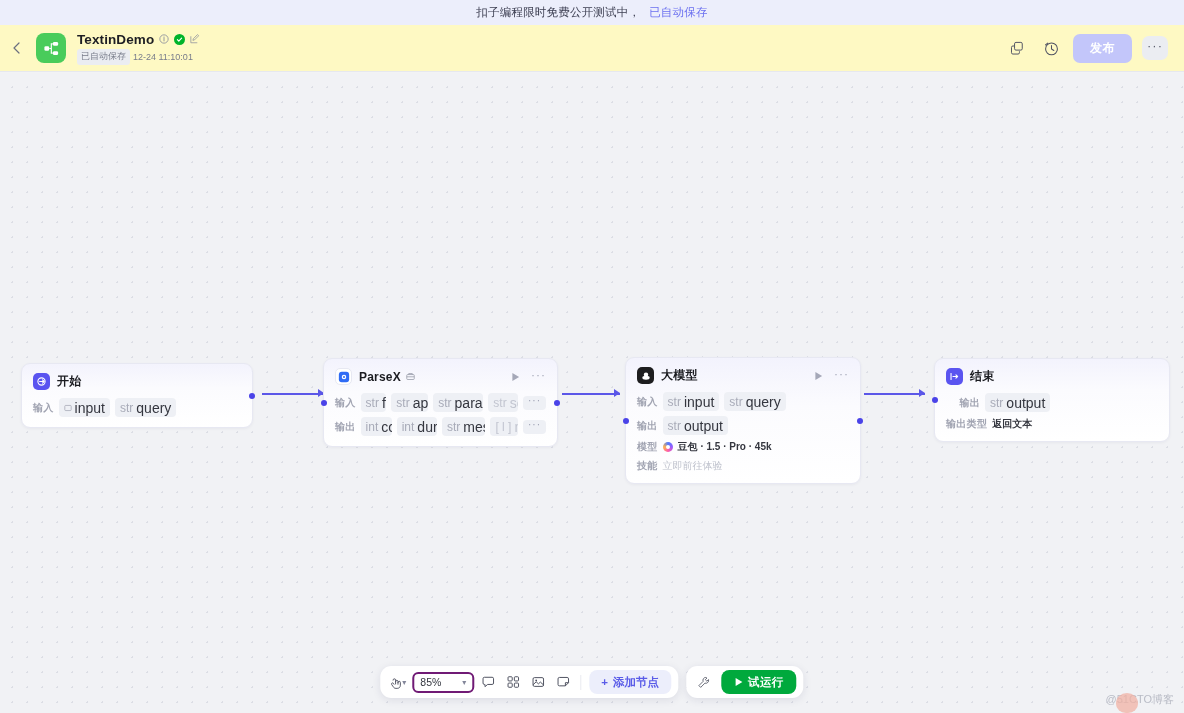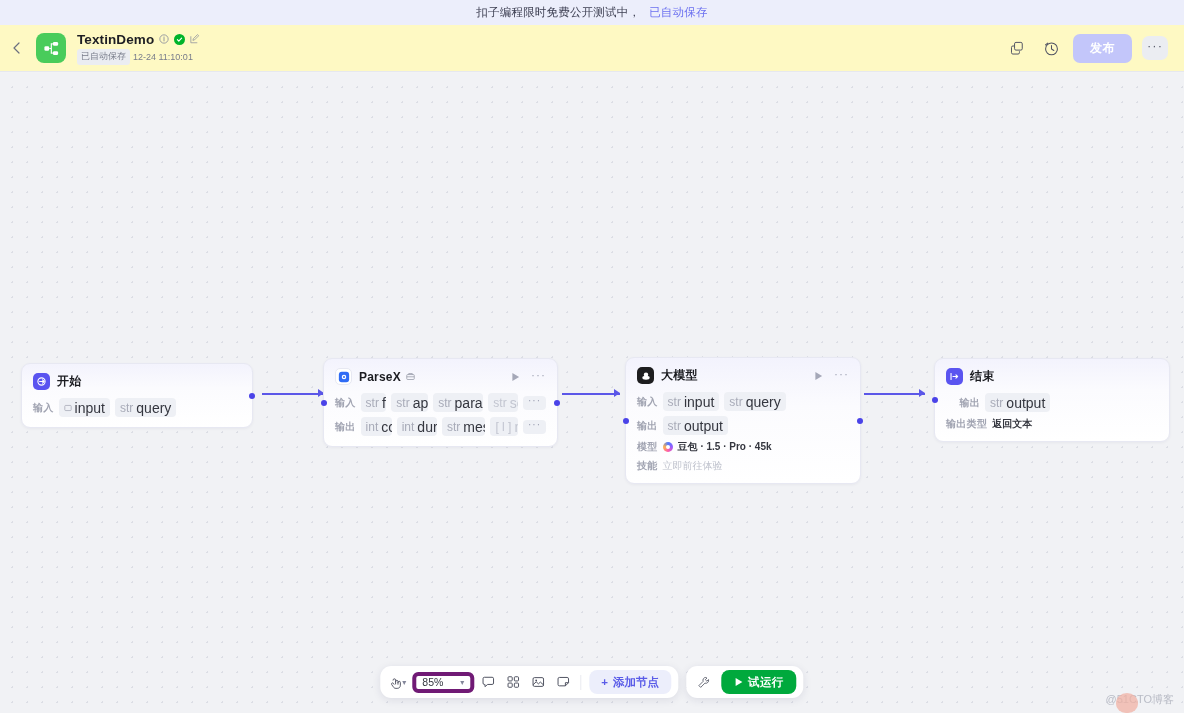--- a/index.html
+++ b/index.html
@@ -185,21 +185,21 @@
     padding: 5px 7px; gap: 3px; height: 32px;
   }
   .tb-btn {
     height: 22px; min-width: 22px; border-radius: 6px;
     display: flex; align-items: center; justify-content: center;
     color: #4a4d5c; cursor: pointer; padding: 0 3px;
   }
   .tb-chevron { font-size: 8px; color: #83869a; margin-left: 1px; }
   .zoom-box {
     display: flex; align-items: center; justify-content: space-between;
-    border: 4px solid #701a75; border-radius: 6px;
+    border: 2px solid #701a75; border-radius: 6px;
     height: 21px; width: 62px; padding: 0 6px;
     font-size: 10.5px; color: #33363f; cursor: pointer;
   }
   .tb-divider { width: 1px; height: 15px; background: #e9eaf0; margin: 0 3px; }
   .add-node-btn {
     background: #eceefb; color: #5a5ce8;
     border-radius: 8px; height: 24px;
     display: flex; align-items: center; gap: 5px;
     padding: 0 12px; font-size: 11.5px; font-weight: bold;
     cursor: pointer; margin-left: 2px;

